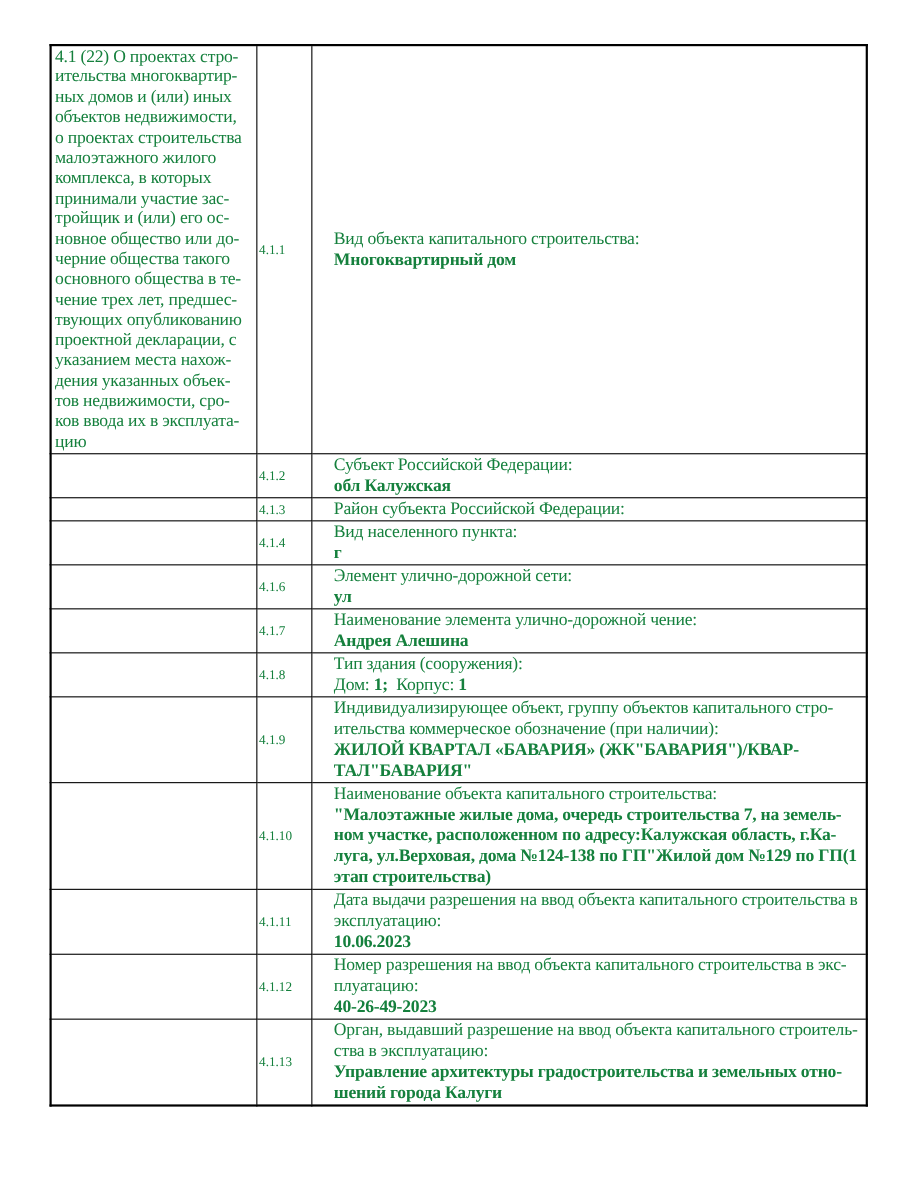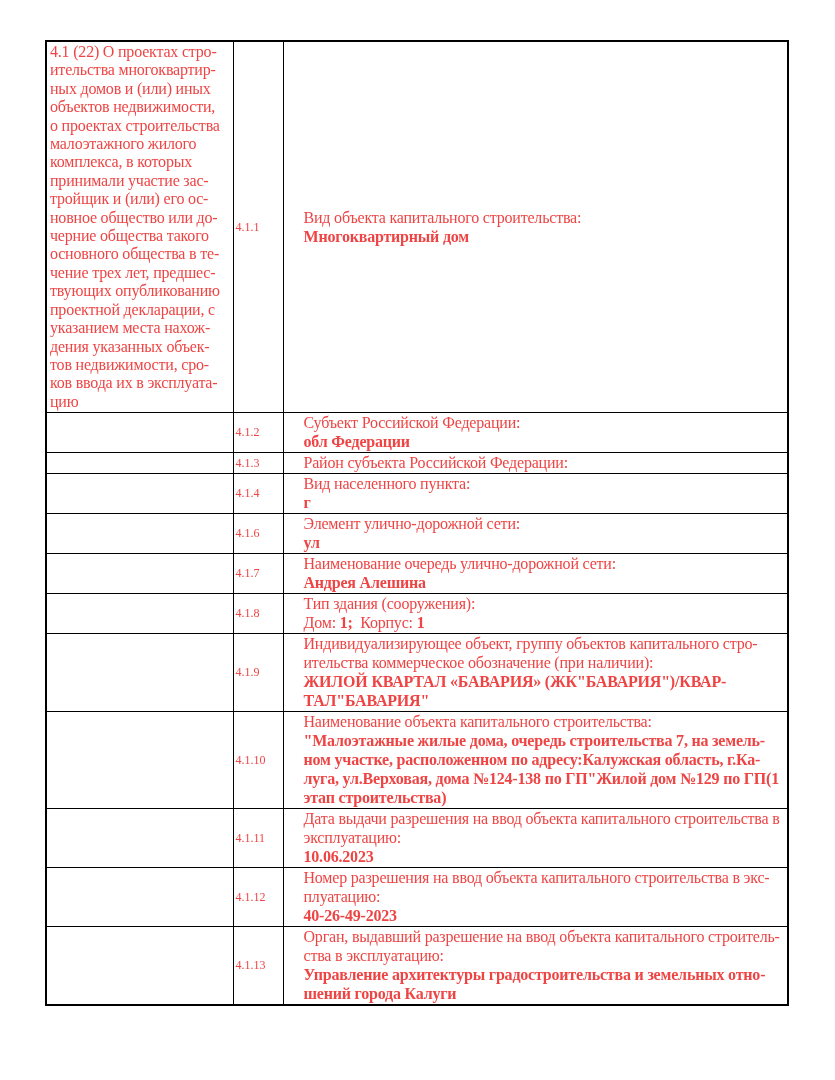--- a/index.html
+++ b/index.html
@@ -3,21 +3,21 @@
 <meta charset="utf-8">
 <style>
   html, body { margin: 0; padding: 0; background: #ffffff; }
   .page {
     position: relative;
     width: 835px;
     height: 1080px;
     background: #ffffff;
     overflow: hidden;
     font-family: "Liberation Serif", serif;
-    color: #ef4444;
+    color: #15803d;
   }
   table.decl-table {
     position: absolute;
     left: 45px;
     top: 40px;
     width: 742px;
     border-collapse: collapse;
     table-layout: fixed;
     border: 2px solid #000000;
   }
@@ -87,21 +87,21 @@
           <td class="c3">
             <div class="label">Вид объекта капитального строительства:</div>
             <div class="value">Многоквартирный дом</div>
           </td>
         </tr>
         <tr>
           <td class="c1"></td>
           <td class="c2">4.1.2</td>
           <td class="c3">
             <div class="label">Субъект Российской Федерации:</div>
-            <div class="value">обл Федерации</div>
+            <div class="value">обл Калужская</div>
           </td>
         </tr>
         <tr>
           <td class="c1"></td>
           <td class="c2">4.1.3</td>
           <td class="c3">
             <div class="label">Район субъекта Российской Федерации:</div>
           </td>
         </tr>
         <tr>
@@ -117,21 +117,21 @@
           <td class="c2">4.1.6</td>
           <td class="c3">
             <div class="label">Элемент улично-дорожной сети:</div>
             <div class="value">ул</div>
           </td>
         </tr>
         <tr>
           <td class="c1"></td>
           <td class="c2">4.1.7</td>
           <td class="c3">
-            <div class="label">Наименование очередь улично-дорожной сети:</div>
+            <div class="label">Наименование элемента улично-дорожной чение:</div>
             <div class="value">Андрея Алешина</div>
           </td>
         </tr>
         <tr>
           <td class="c1"></td>
           <td class="c2">4.1.8</td>
           <td class="c3">
             <div class="label">Тип здания (сооружения):</div>
             <div class="segline"><span class="plain-inline">Дом: </span><span class="value-inline">1;</span><span class="plain-inline">  Корпус: </span><span class="value-inline">1</span></div>
           </td>

